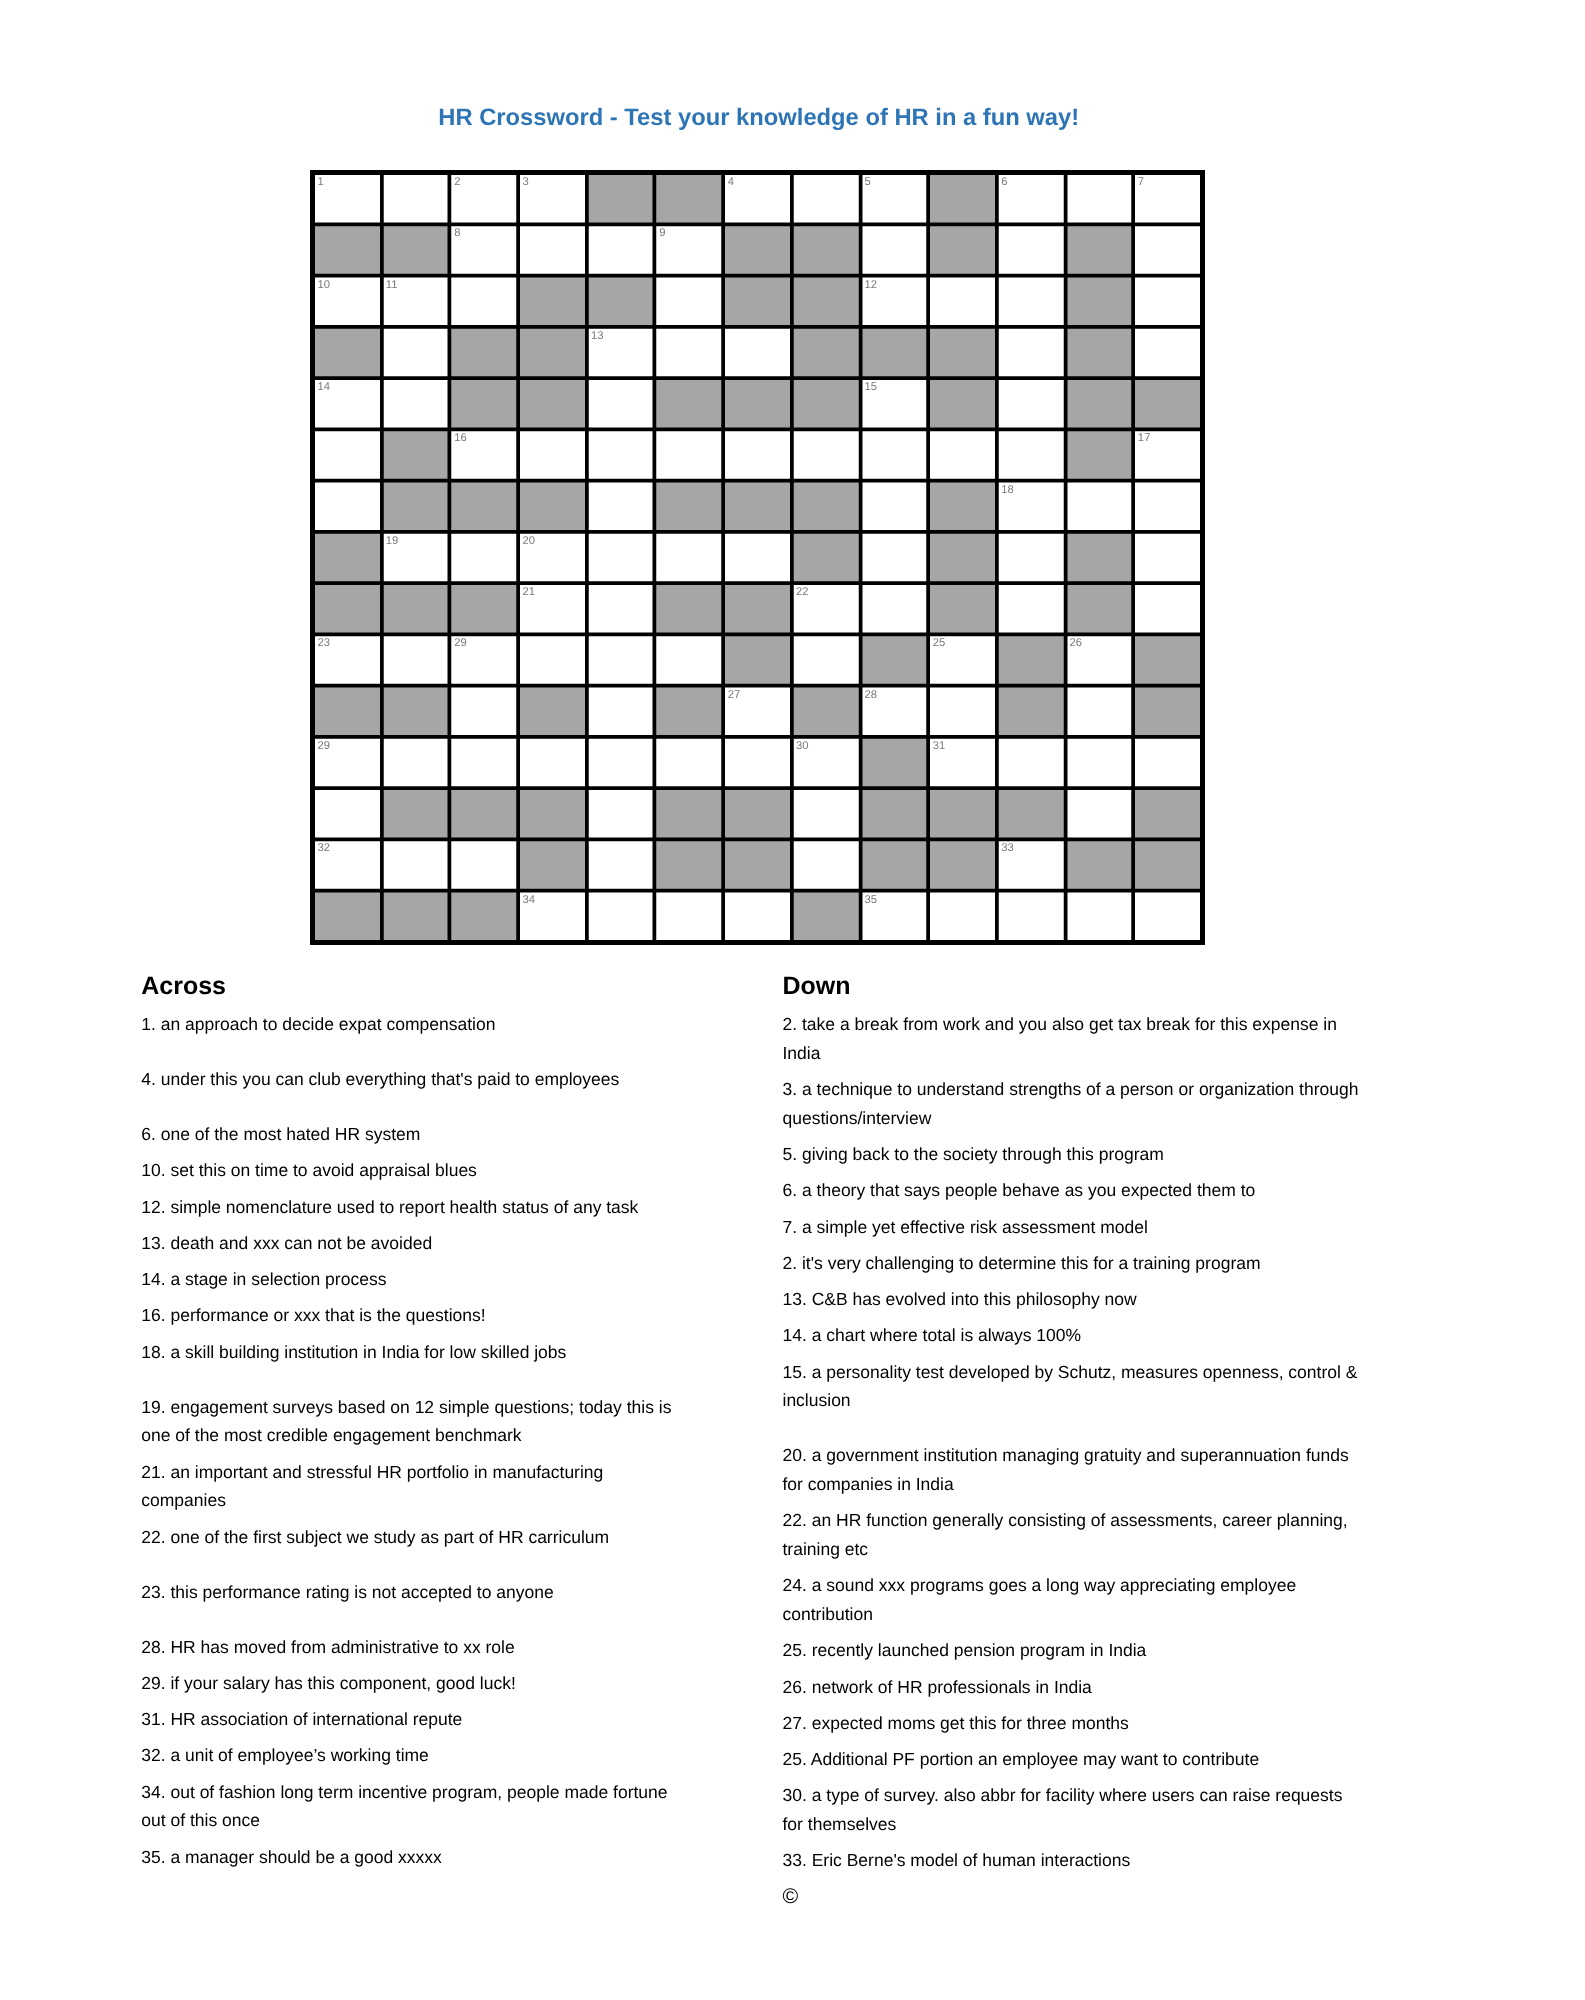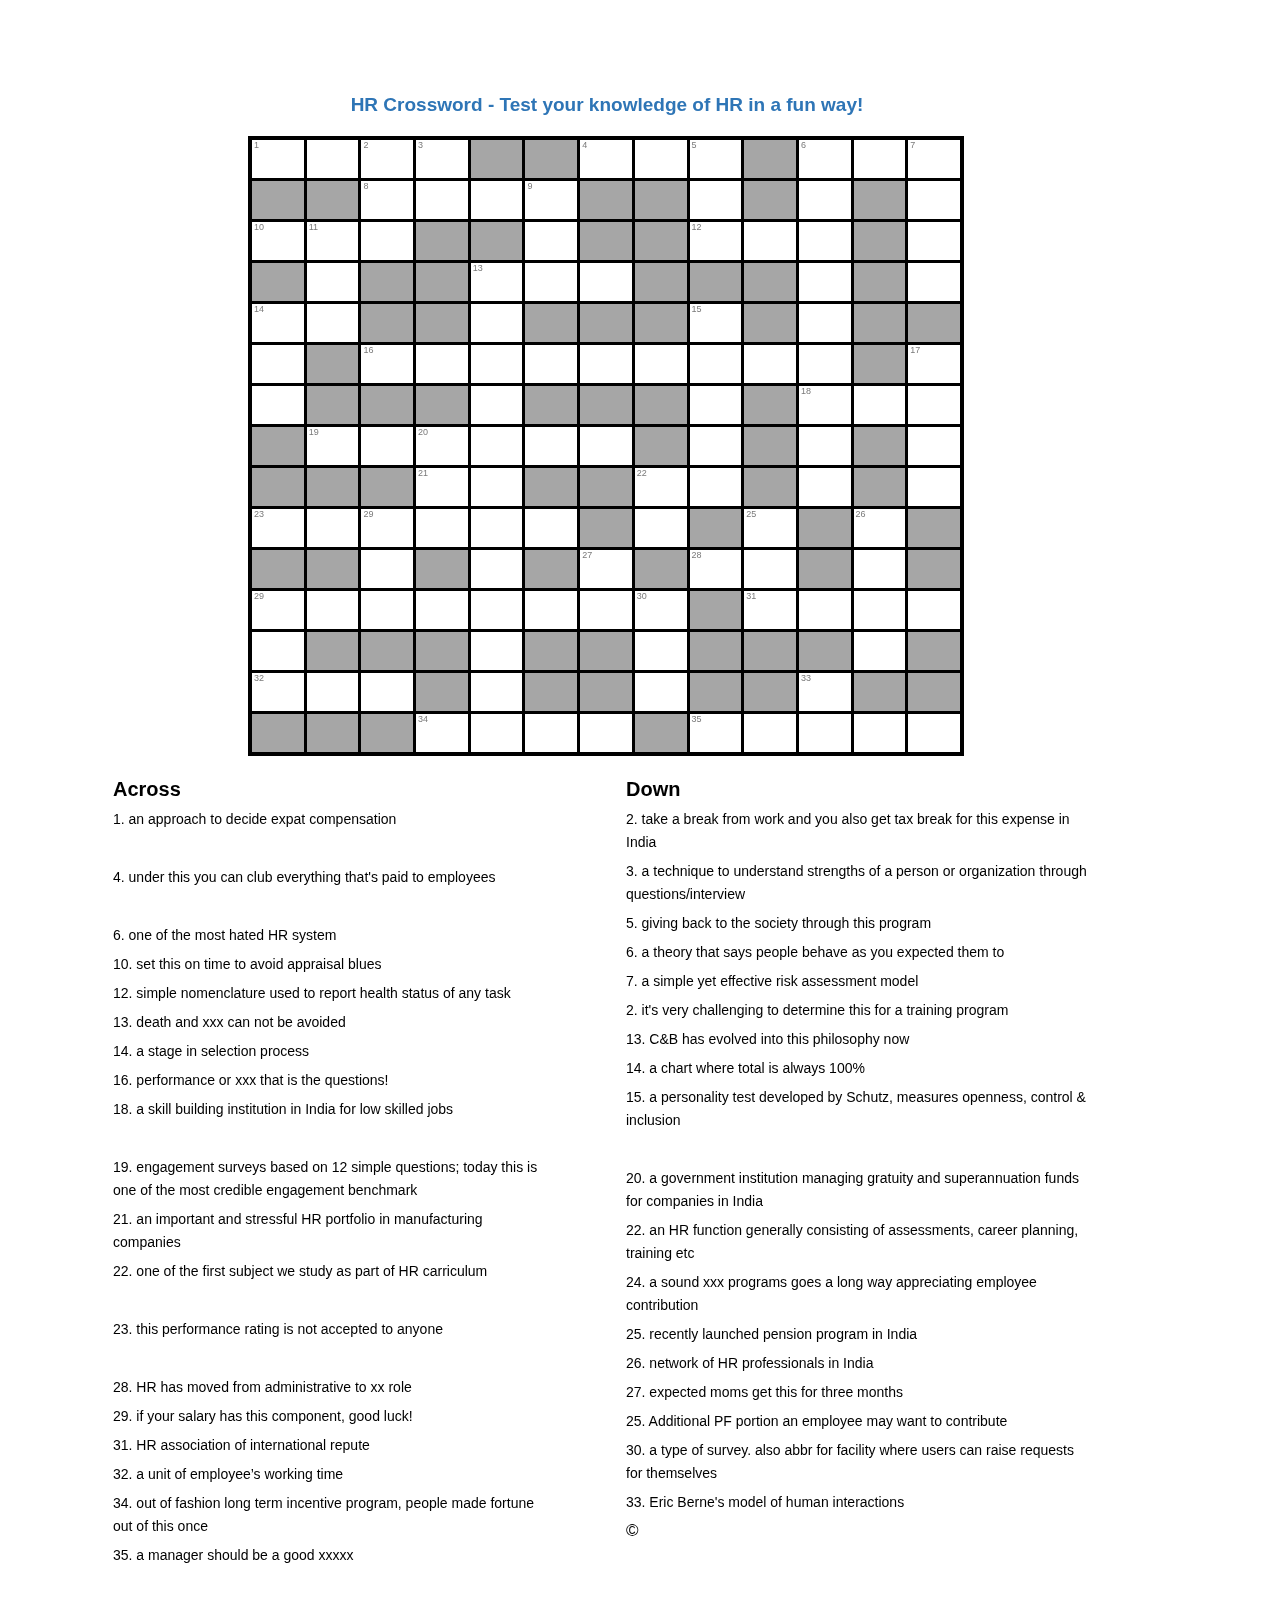--- a/index.html
+++ b/index.html
@@ -1,34 +1,34 @@
 <!DOCTYPE html>
 <html><head>
 <meta charset="utf-8">
 <style>
   html,body{margin:0;padding:0;background:#ffffff;}
   .page{position:relative;width:1268px;height:1600px;background:#ffffff;
         font-family:"Liberation Sans",sans-serif;color:#000;overflow:hidden;}
-  .title{position:absolute;top:94px;left:0;width:1214px;text-align:center;
+  .title{position:absolute;top:84px;left:0;width:1214px;text-align:center;
          font-size:19px;font-weight:bold;color:#2e75b6;margin:0;}
   .grid{position:absolute;left:248px;top:136px;width:716px;height:620px;
         box-sizing:border-box;border:4px solid #000;background:#000;
         display:grid;grid-template-columns:repeat(13,1fr);
         grid-template-rows:repeat(15,1fr);gap:3px;}
   .cell{position:relative;}
   .cell.open{background:#fff;}
   .cell.block{background:#a6a6a6;}
   .num{position:absolute;top:1px;left:2px;font-size:9px;line-height:1;
        color:#7a7a7a;}
   .clues-col{position:absolute;top:778px;}
   .across-col{left:113px;width:540px;}
   .down-col{left:626px;width:560px;}
   .clues-col h2{font-size:20px;line-height:22px;margin:0 0 8px 0;font-weight:bold;}
   .clue{font-size:14px;line-height:23px;margin:0 0 6px 0;white-space:pre-line;}
-  .clue.gap{margin-top:35px;}
+  .clue.gap{margin-top:21px;}
   .copyright{font-size:17px;line-height:22px;margin-top:3px;}
 </style>
 </head>
 <body>
 
 <div class="page">
 
   <h1 class="title">HR Crossword - Test your knowledge of HR in a fun way!</h1>
 
   <div class="grid" id="grid">

